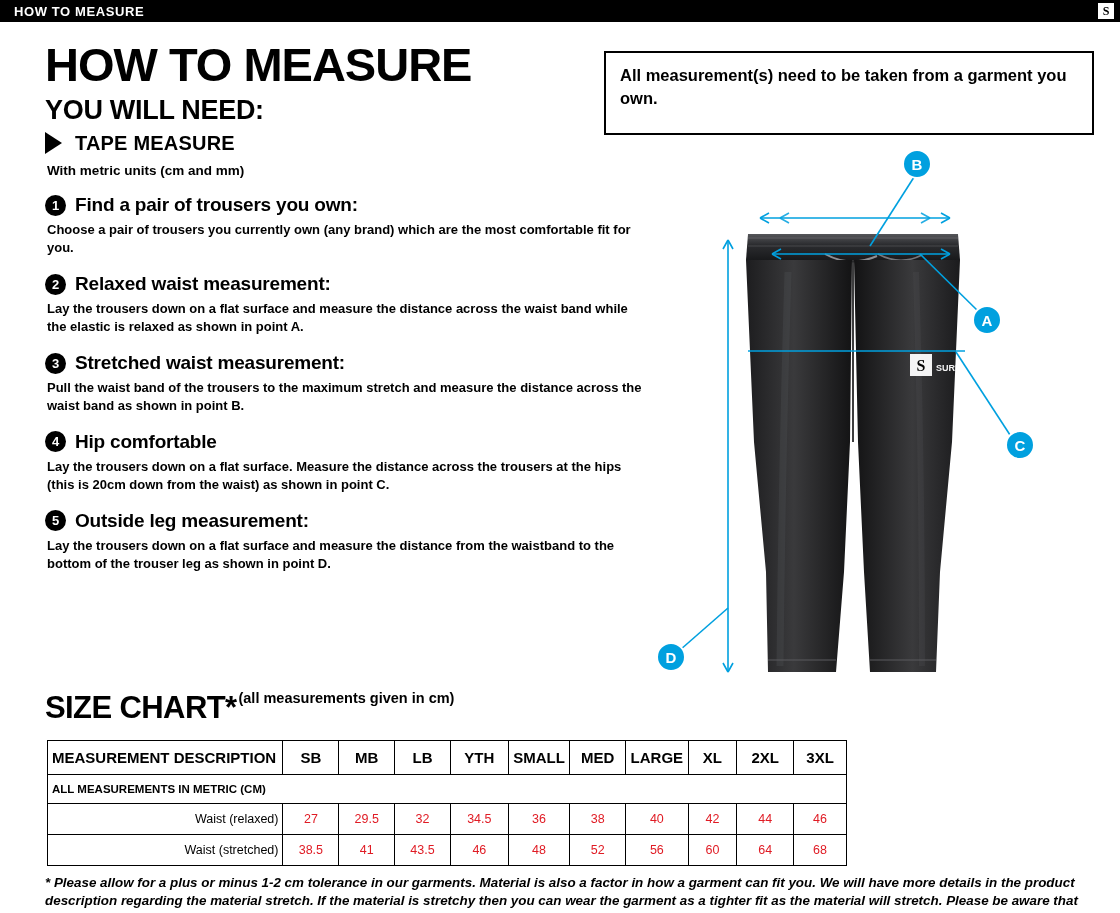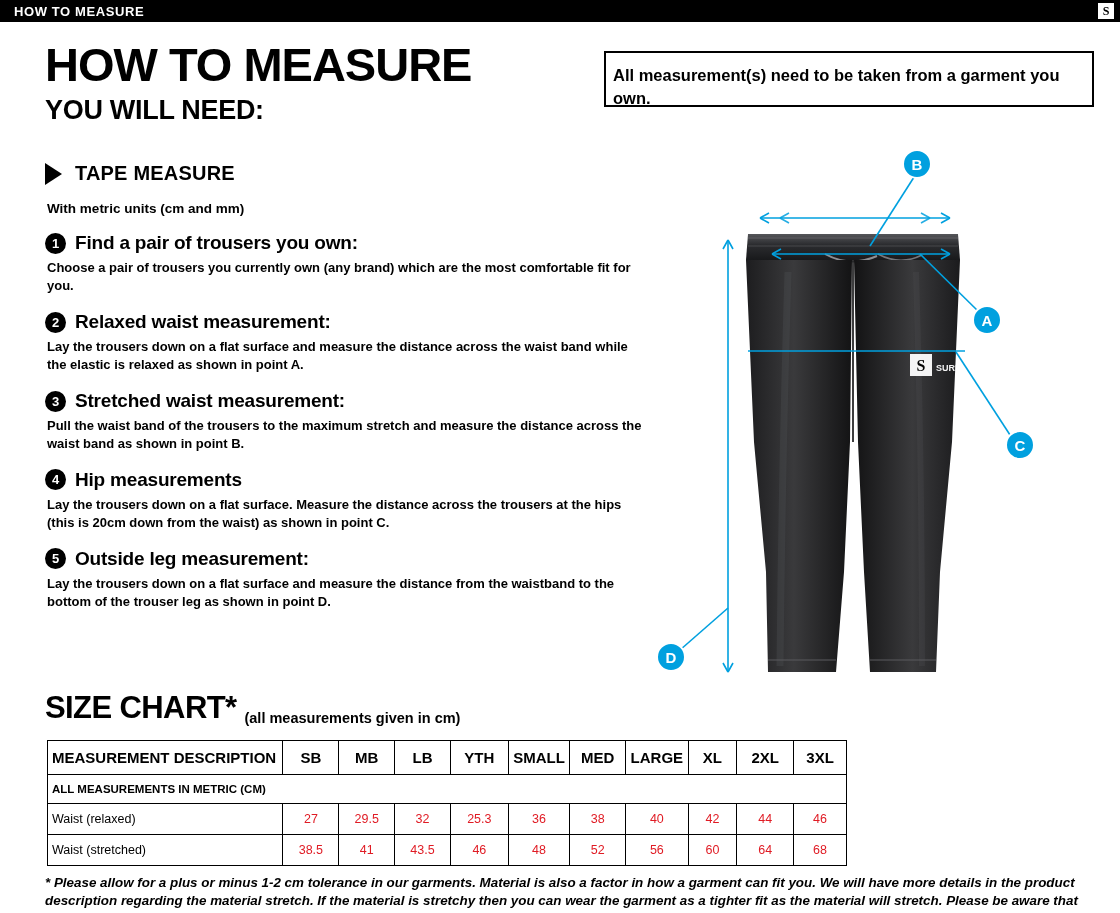--- a/index.html
+++ b/index.html
@@ -53,39 +53,39 @@
   }
   h2.sub-title {
     font-size: 27px;
     font-weight: bold;
     margin: 6px 0 0 0;
     letter-spacing: -.3px;
   }
 
   .tape-row {
     display: flex;
-    align-items: flex-end;
-    margin-top: 36px;
+    align-items: flex-start;
+    margin-top: 6px;
   }
   .tri {
     width: 0; height: 0;
     border-left: 17px solid #000;
     border-top: 11px solid transparent;
     border-bottom: 11px solid transparent;
     margin-right: 13px;
   }
   .tape-label {
     font-size: 20px;
     font-weight: bold;
     letter-spacing: .2px;
   }
   .tape-sub {
     font-size: 13.5px;
     font-weight: bold;
-    margin-top: 16px;
+    margin-top: 8px;
     margin-left: 2px;
   }
 
   .step { margin-top: 16px; }
   .step-head {
     display: flex;
     align-items: center;
   }
   .step-num {
     width: 21px; height: 21px;
@@ -108,50 +108,50 @@
     font-weight: bold;
     line-height: 1.38;
     margin-top: 5px;
     margin-left: 2px;
   }
 
   
   .note-box {
     position: absolute;
     left: 604px; top: 29px;
-    width: 490px; height: 56px;
+    width: 490px; height: 84px;
     border: 2px solid #000;
-    padding: 11px 7px;
+    padding: 11px 14px;
   }
   .note-text {
     font-size: 16.5px;
     font-weight: bold;
     line-height: 1.4;
   }
 
   
   .illo { position: absolute; left: 620px; top: 120px; width: 470px; height: 560px; }
   .illo svg { display: block; }
 
   
   .sizechart-head {
     position: absolute;
     left: 45px; top: 668px;
     display: flex;
-    align-items: flex-end;
+    align-items: flex-start;
   }
   .sizechart-title {
     font-size: 31px;
     font-weight: bold;
     letter-spacing: -.6px;
   }
   .sizechart-sub {
     font-size: 14.5px;
     font-weight: bold;
-    margin-left: 8px;
+    margin-left: 2px;
   }
 
   table.sizes {
     position: absolute;
     left: 47px; top: 718px;
     width: 800px;
     border-collapse: collapse;
     font-size: 12.5px;
   }
   table.sizes th, table.sizes td {
@@ -169,21 +169,21 @@
     text-align: left;
     font-size: 15px;
     padding-left: 4px;
   }
   tr.metric-row td {
     font-weight: bold;
     font-size: 11.5px;
     text-align: left;
   }
   td.rowlabel {
-    text-align: left;
+    text-align: right;
     font-size: 12.5px;
     white-space: nowrap;
     margin-top: 13px;
   }
   td.val {
     text-align: center;
     color: #e01b24;
     font-size: 12.5px;
     margin-top: 20px;
   }
@@ -242,21 +242,21 @@
       <div class="step-head">
         <span class="step-num">3</span>
         <span class="step-title">Stretched waist measurement:</span>
       </div>
       <div class="step-body">Pull the waist band of the trousers to the maximum stretch and measure the distance across the waist band as shown in point B.</div>
     </div>
 
     <div class="step">
       <div class="step-head">
         <span class="step-num">4</span>
-        <span class="step-title">Hip measurements</span>
+        <span class="step-title">Hip comfortable</span>
       </div>
       <div class="step-body">Lay the trousers down on a flat surface. Measure the distance across the trousers at the hips (this is 20cm down from the waist)  as shown in point C.</div>
     </div>
 
     <div class="step">
       <div class="step-head">
         <span class="step-num">5</span>
         <span class="step-title">Outside leg measurement:</span>
       </div>
       <div class="step-body">Lay the trousers down on a flat surface and measure the distance from the waistband to the bottom of the trouser  leg as shown in point D.</div>
@@ -383,21 +383,21 @@
     <tbody>
       <tr class="metric-row">
         <td colspan="11">ALL MEASUREMENTS IN METRIC (CM)</td>
       </tr>
 
       <tr>
         <td class="rowlabel">Waist (relaxed)</td>
         <td class="val">27</td>
         <td class="val">29.5</td>
         <td class="val">32</td>
-        <td class="val">25.3</td>
+        <td class="val">34.5</td>
         <td class="val">36</td>
         <td class="val">38</td>
         <td class="val">40</td>
         <td class="val">42</td>
         <td class="val">44</td>
         <td class="val">46</td>
       </tr>
 
       <tr>
         <td class="rowlabel">Waist (stretched)</td>

